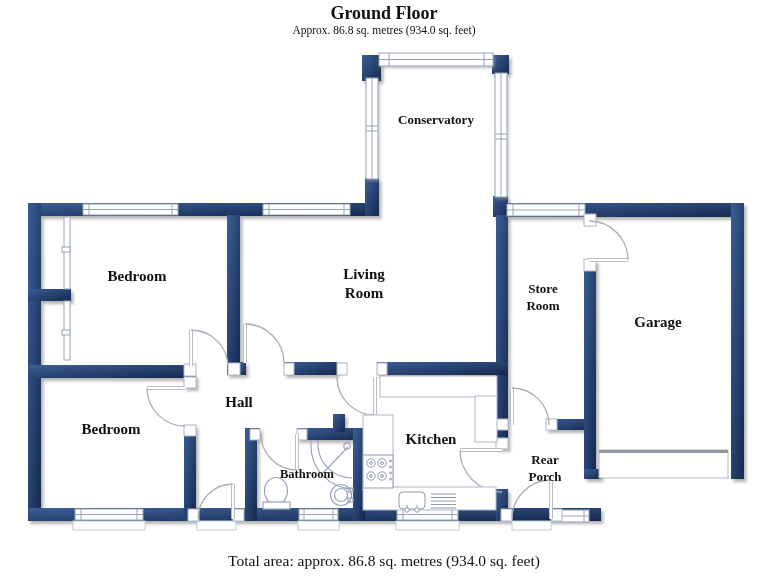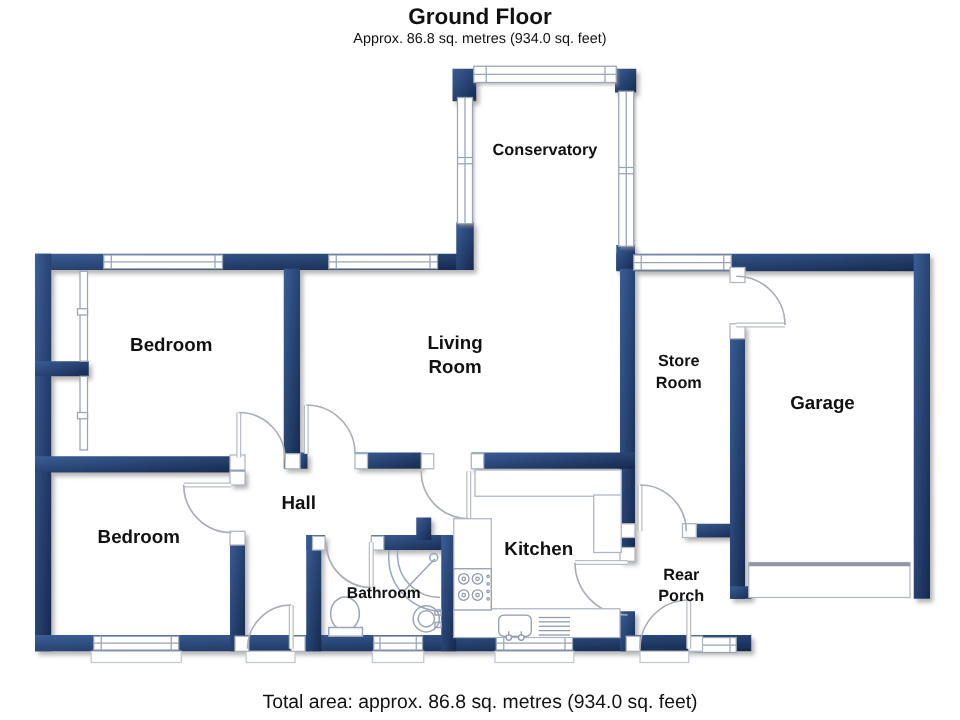--- a/index.html
+++ b/index.html
@@ -1,17 +1,17 @@
 <!DOCTYPE html>
 <html><head>
 <meta charset="utf-8">
 <style>
   html,body{margin:0;padding:0;background:#fff;}
   .page{position:relative;width:768px;height:576px;background:#fff;overflow:hidden;
-        font-family:Liberation Sans, sans-serif;}
+        font-family:Liberation Serif, serif;}
   svg{display:block}
   text{fill:#111;}
   .title-t{font-size:18px;font-weight:bold;}
   .sub-t{font-size:11.5px;}
   .foot-t{font-size:15.5px;}
   .room-l{font-size:15px;font-weight:bold;}
   .room-m{font-size:13px;font-weight:bold;}
   .room-s{font-size:12.5px;font-weight:bold;}
 </style>
 </head>

